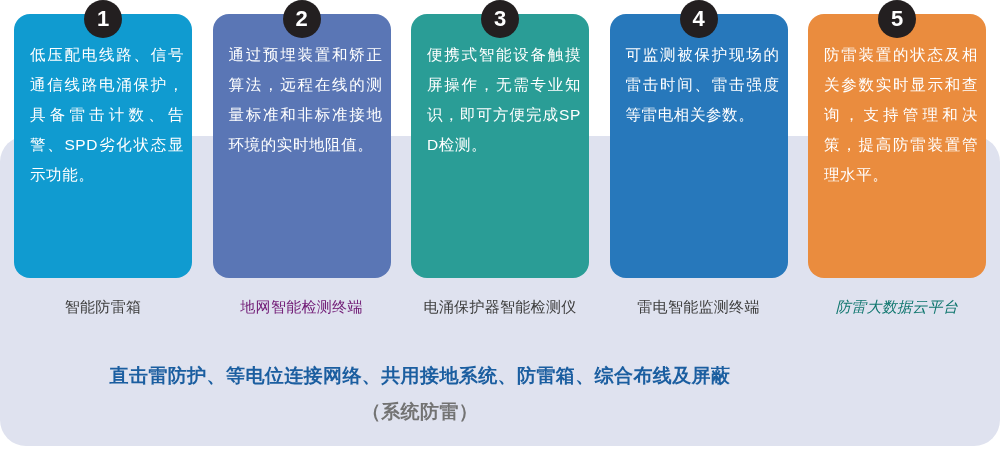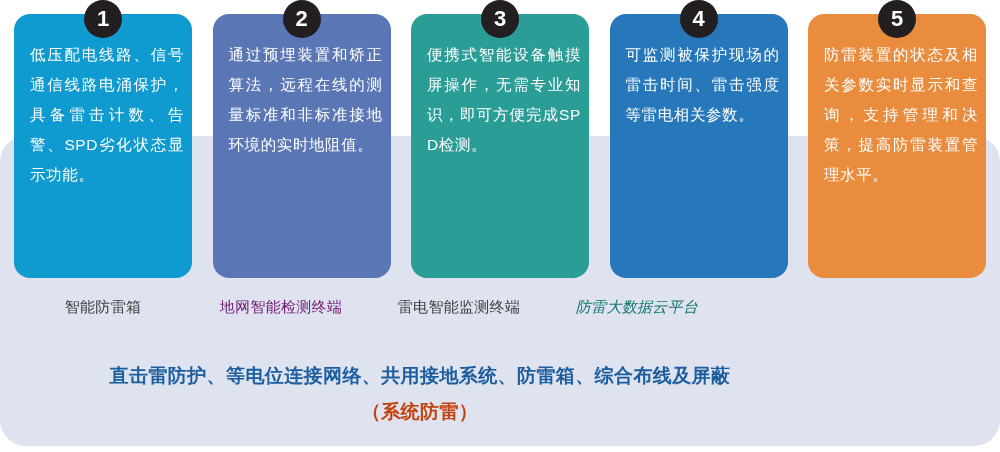--- a/index.html
+++ b/index.html
@@ -89,20 +89,21 @@
   }
 
   
   #captions-row {
     position: absolute;
     left: 0px;
     top: 292px;
     width: 1000px;
     height: 30px;
     display: flex;
+    justify-content: space-between;
     padding: 0 14px;
   }
 
   .caption {
     width: 178px;
     text-align: center;
     color: #3d3d3d;
     font-size: 15px;
     line-height: 30px;
     letter-spacing: 0.3px;
@@ -168,22 +169,23 @@
       <div class="card" style="background: rgb(234, 140, 62);">
         <div class="card-text">防雷装置的状态及相关参数实时显示和查询，支持管理和决策，提高防雷装置管理水平。</div>
       </div>
     </div>
 
   </div>
 
   <div id="captions-row">
     <div class="caption" style="color: rgb(61, 61, 61);">智能防雷箱</div>
     <div class="caption" style="color: #701a75;">地网智能检测终端</div>
+    <div class="caption" style="color: rgb(61, 61, 61);">电涌保护器智能检测仪</div>
     <div class="caption" style="color: rgb(61, 61, 61);">雷电智能监测终端</div>
     <div class="caption" style="color: #0f766e; font-style: italic;">防雷大数据云平台</div>
   </div>
 
   <div id="footer-block">
     <div class="footer-line" style="color: rgb(27, 94, 160);">直击雷防护、等电位连接网络、共用接地系统、防雷箱、综合布线及屏蔽</div>
-    <div class="footer-line" style="color: #c2410c;">（系统防雷）</div>
+    <div class="footer-line" style="color: #737373;">（系统防雷）</div>
   </div>
 
 </div>
 
 </body></html>

